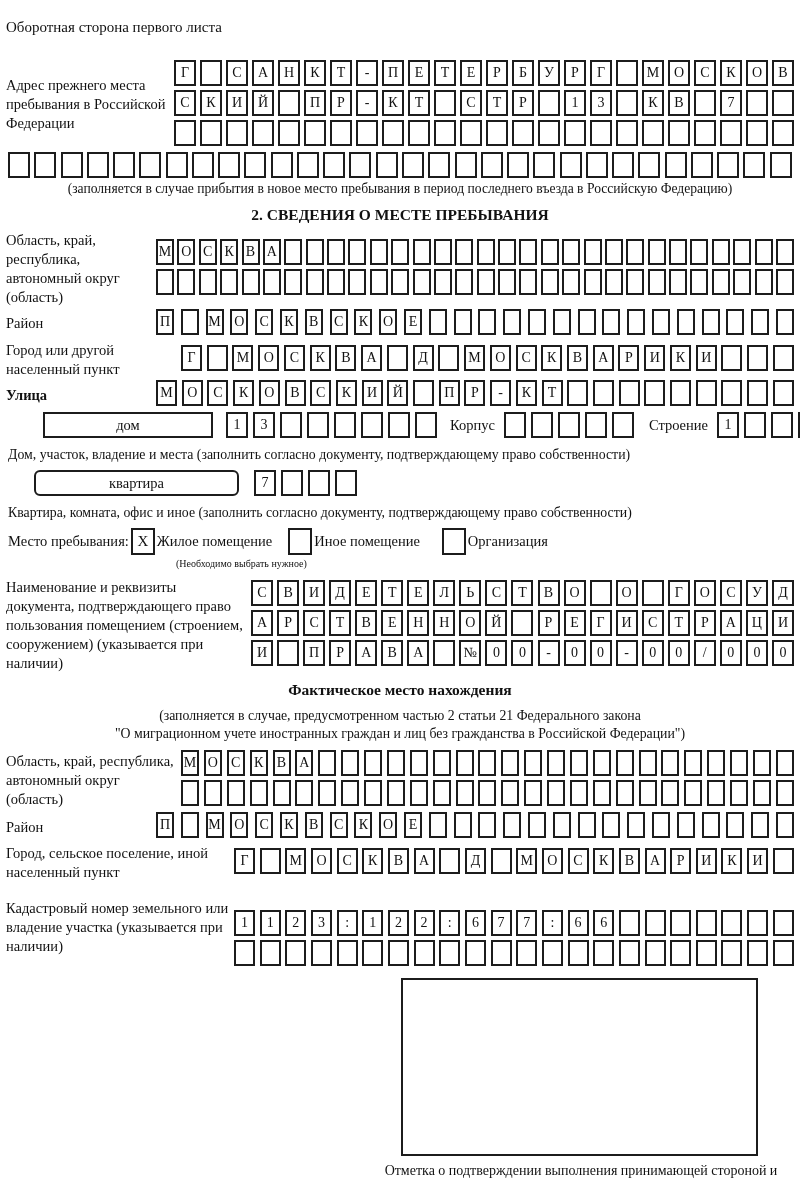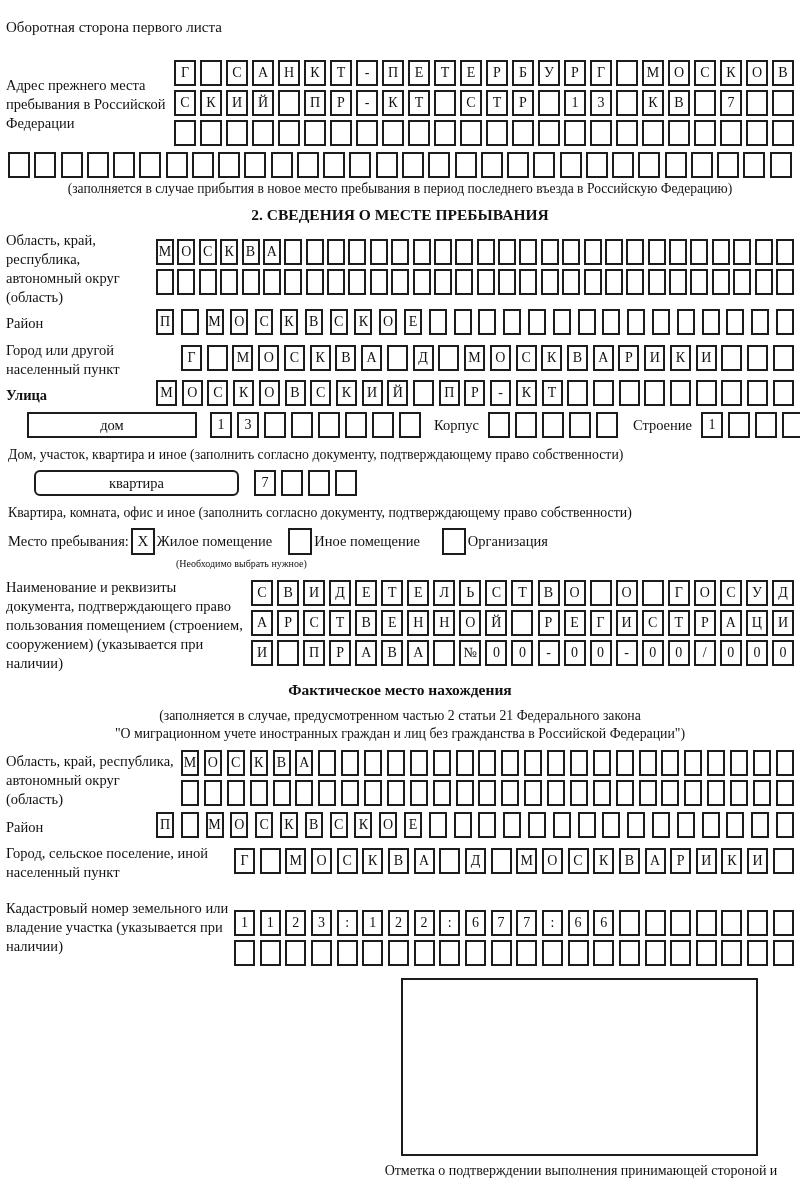--- a/index.html
+++ b/index.html
@@ -329,21 +329,21 @@
           <span class="cell"></span>
           <span class="cell"></span>
           <span class="cell"></span>
           <span class="cell"></span>
           <span class="cell"></span>
           <span class="cell"></span>
         </div>
     </div>
   </div>
 
-  <div class="cells-inline" style="margin-left:0;padding-left:21px;">
+  <div class="cells-inline" style="margin-left:16px;padding-left:21px;">
     <div class="wide-box" style="width:170px;">дом</div>
     <div class="cells-inline" style="margin:0 8px 0 8px;">
         <span class="cell">1</span>
         <span class="cell">3</span>
         <span class="cell"></span>
         <span class="cell"></span>
         <span class="cell"></span>
         <span class="cell"></span>
         <span class="cell"></span>
         <span class="cell"></span>
@@ -357,21 +357,21 @@
         <span class="cell"></span>
       </div>
     <div class="inline-lbl">Строение</div>
     <div class="cells-inline" style="margin-left:4px;">
         <span class="cell">1</span>
         <span class="cell"></span>
         <span class="cell"></span>
         <span class="cell"></span>
       </div>
   </div>
-  <div class="cap">Дом, участок, квартира и иное (заполнить согласно документу, подтверждающему право собственности)</div>
+  <div class="cap">Дом, участок, владение и места (заполнить согласно документу, подтверждающему право собственности)</div>
 
   <div class="cells-inline" style="margin-left:28px;">
     <div class="wide-box" style="width:205px; margin-right:10px;border-radius:6px;">квартира</div>
     <div class="cells-inline">
         <span class="cell">7</span>
         <span class="cell"></span>
         <span class="cell"></span>
         <span class="cell"></span>
       </div>
   </div>

